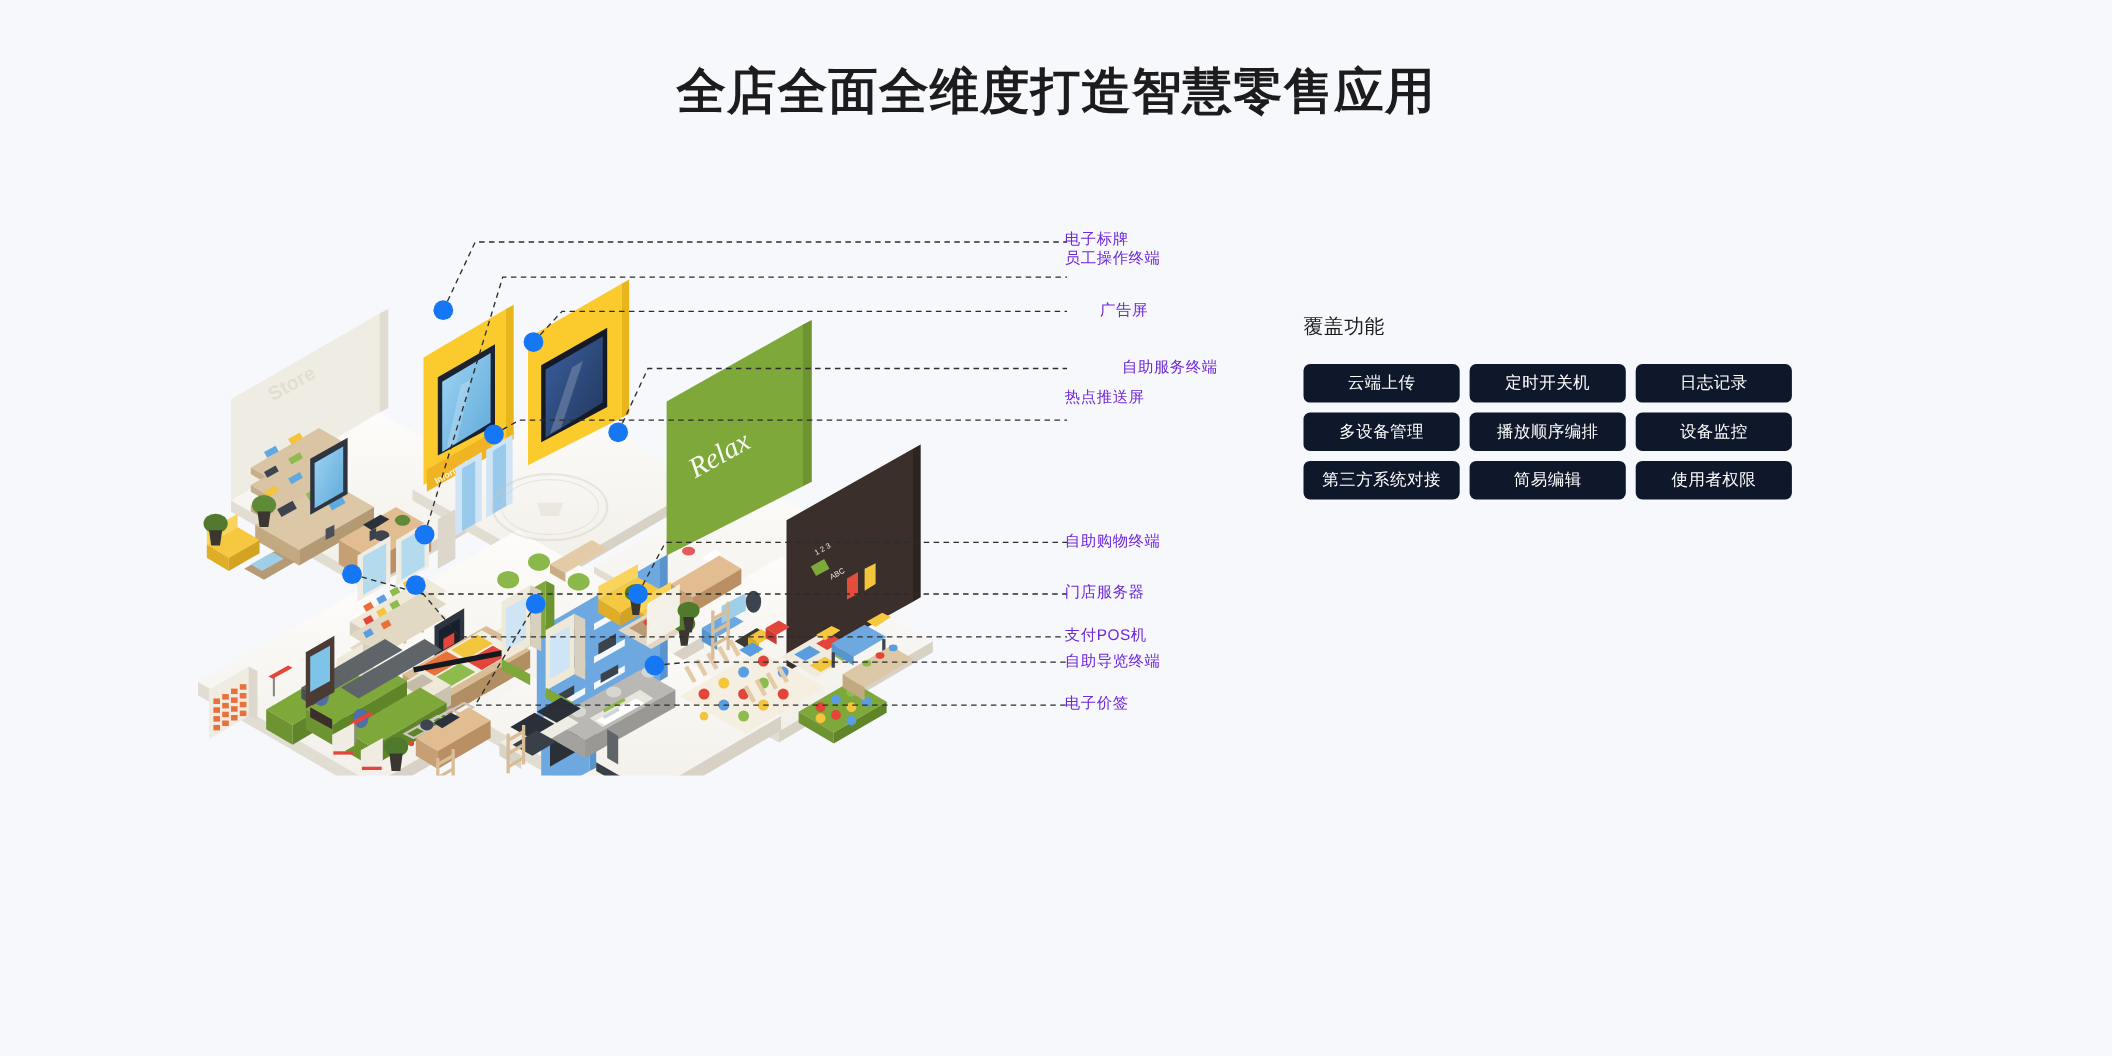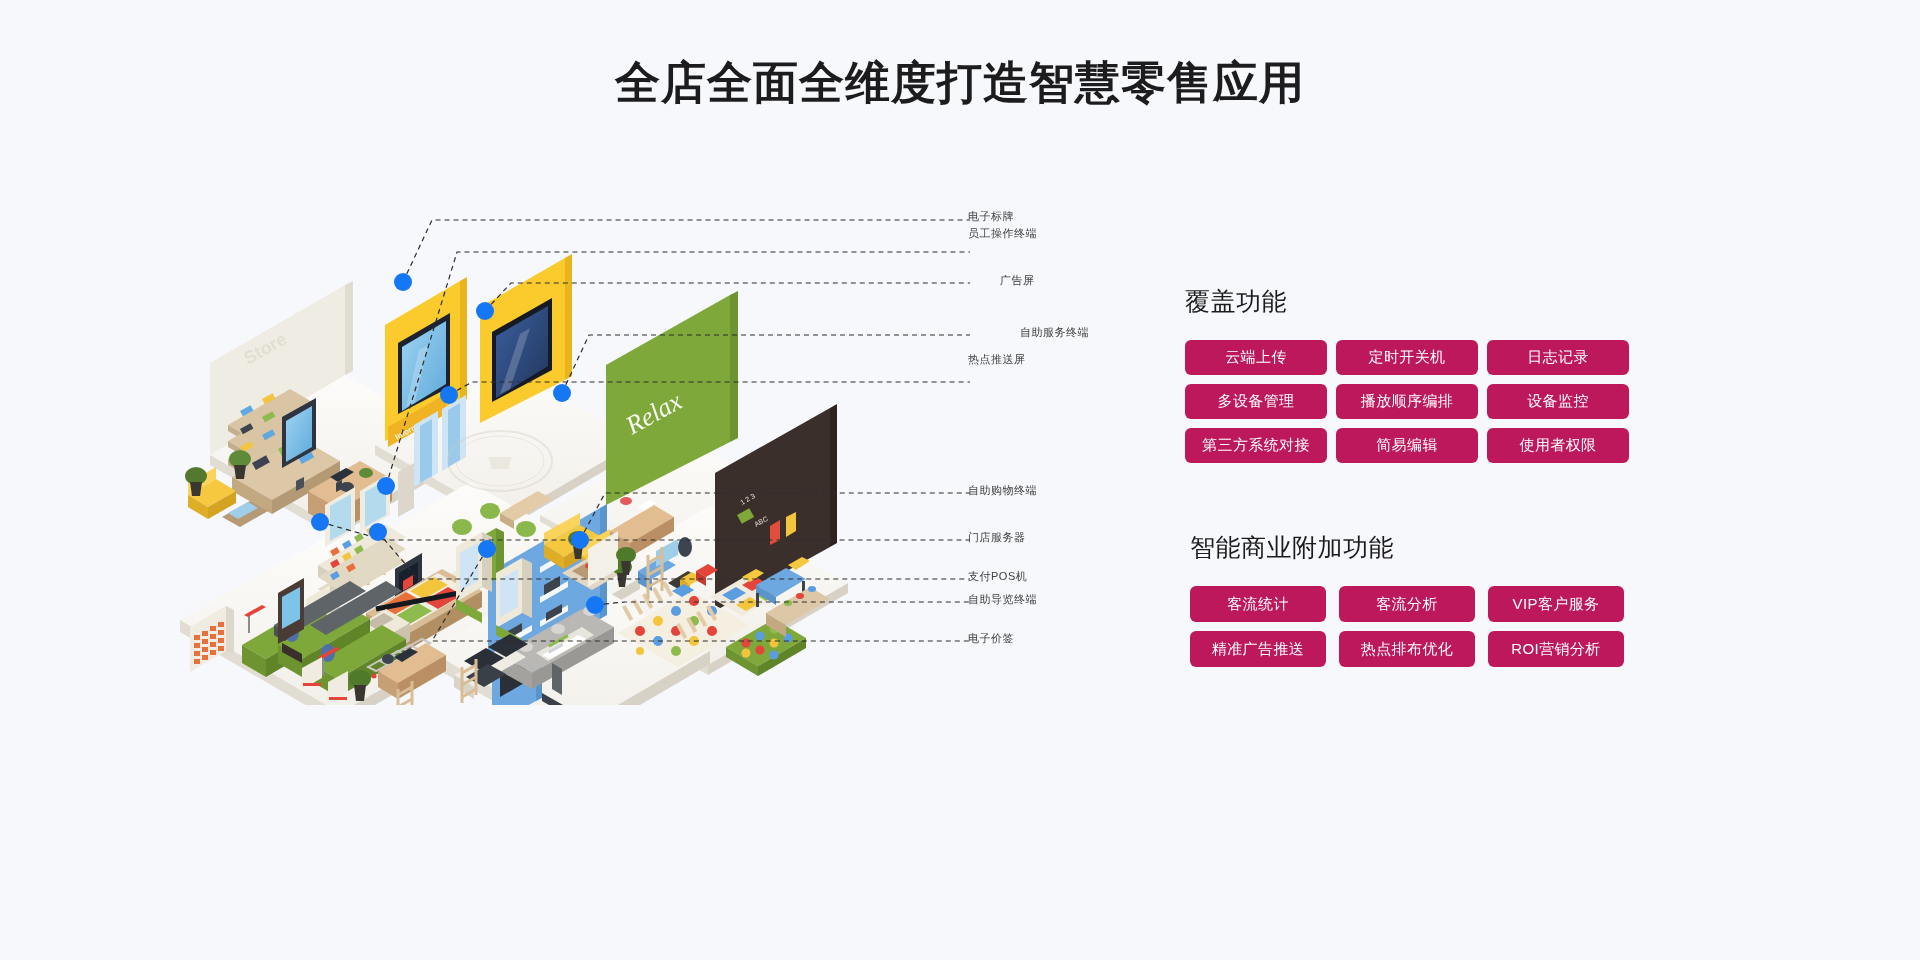--- a/index.html
+++ b/index.html
@@ -36,50 +36,50 @@
 
   
   #callouts {
     position:absolute;
     left:0; top:0;
     width:1920px; height:960px;
     pointer-events:none;
   }
   .callout-label {
     position:absolute;
-    font-size:11px;
-    color:#404040;
+    font-size:14px;
+    color:#6d28d9;
     white-space:nowrap;
     letter-spacing:.5px;
     pointer-events:auto;
   }
 
   
   #right-panel {
     position:absolute;
     left:1185px;
     top:285px;
     width:460px;
   }
   .group-heading {
-    font-size:25px;
+    font-size:18px;
     color:#1c1c1e;
     font-weight:400;
     letter-spacing:.5px;
     margin-bottom:22px;
   }
   .chip-grid {
     display:grid;
     grid-template-columns:repeat(3,142px);
     gap:9px 9px;
   }
   .chip {
     height:35px;
     border-radius:6px;
-    background:#be185d;
+    background:#0f172a;
     color:#ffffff;
     font-size:15px;
     display:flex;
     align-items:center;
     justify-content:center;
     letter-spacing:.4px;
     cursor:pointer;
     user-select:none;
   }
   .group-two { margin-top:68px; margin-left:5px; }
@@ -653,25 +653,14 @@
       <div class="chip">日志记录</div>
       <div class="chip">多设备管理</div>
       <div class="chip">播放顺序编排</div>
       <div class="chip">设备监控</div>
       <div class="chip">第三方系统对接</div>
       <div class="chip">简易编辑</div>
       <div class="chip">使用者权限</div>
     </div>
   </section>
 
-  <section class="group-two">
-    <h2 class="group-heading">智能商业附加功能</h2>
-    <div class="chip-grid">
-      <div class="chip">客流统计</div>
-      <div class="chip">客流分析</div>
-      <div class="chip">VIP客户服务</div>
-      <div class="chip">精准广告推送</div>
-      <div class="chip">热点排布优化</div>
-      <div class="chip">ROI营销分析</div>
-    </div>
-  </section>
 
 </div>
 
 </body></html>

